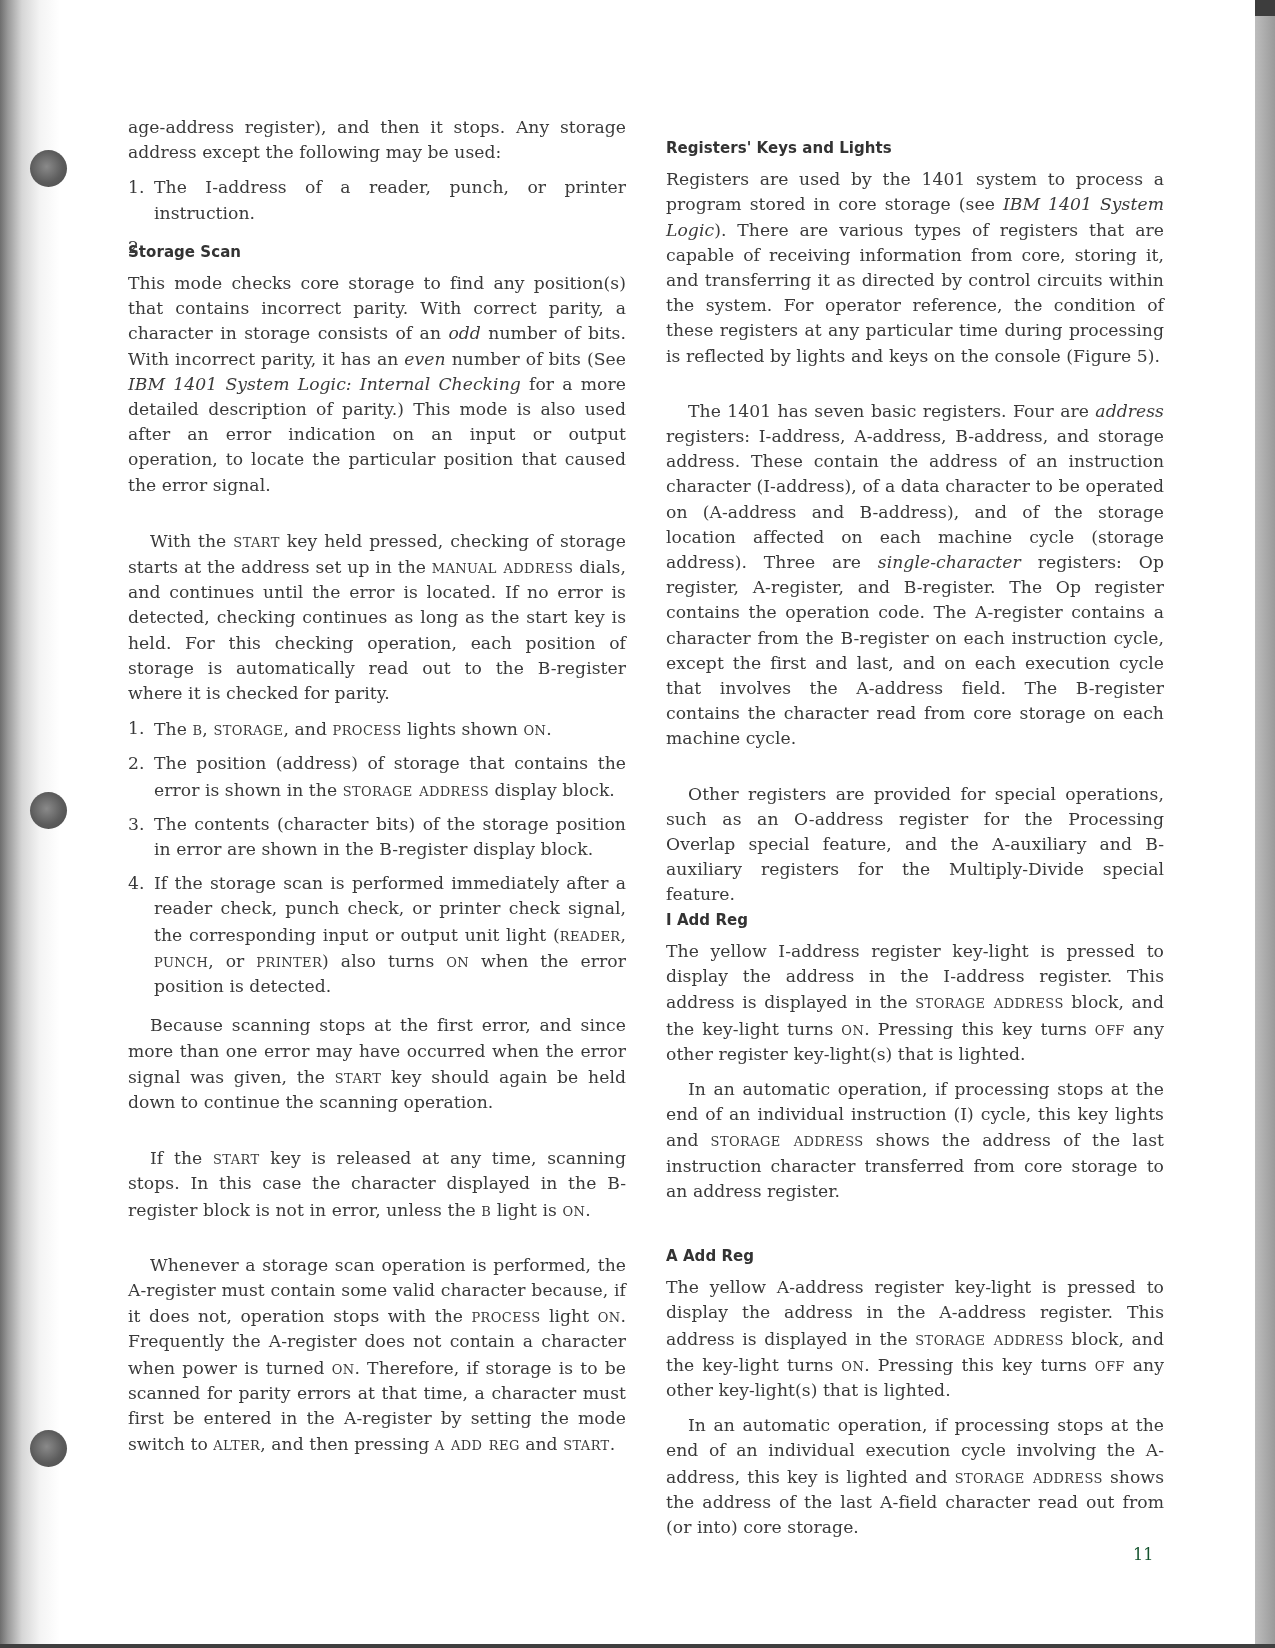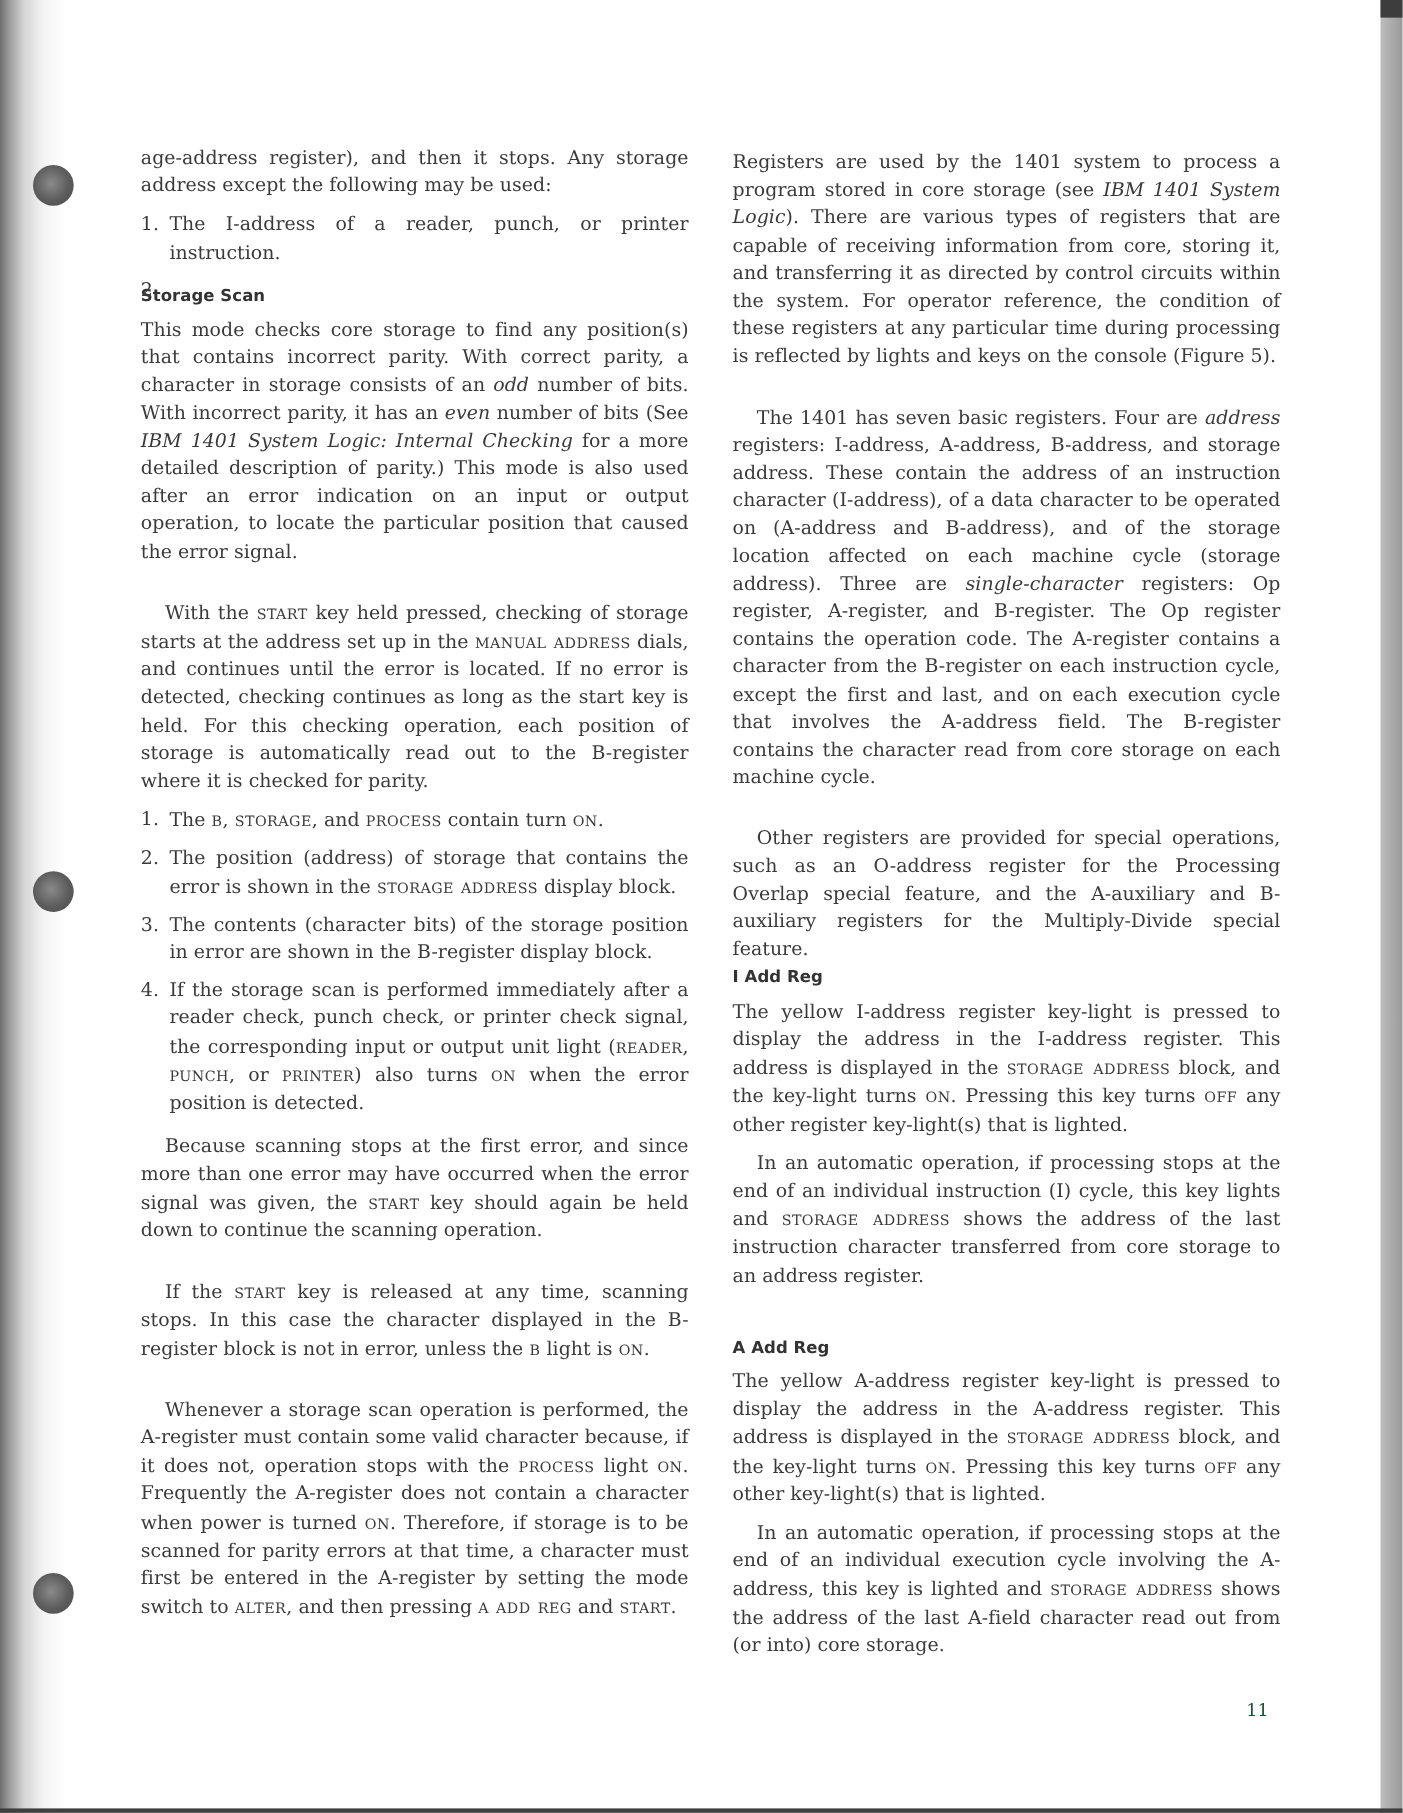--- a/index.html
+++ b/index.html
@@ -22,21 +22,21 @@
   }
   .page-edge-bottom {
     position: absolute; left: 0; bottom: 0; width: 1275px; height: 4px;
     background: #3f3f3f;
   }
   .punch-hole {
     position: absolute; left: 30px; width: 37px; height: 37px; border-radius: 50%;
     background: radial-gradient(circle at 45% 45%, #8a8a8a 0%, #5c5c5c 55%, #4a4a4a 100%);
   }
   .column {
-    position: absolute; top: 132px; width: 498px;
+    position: absolute; top: 115px; width: 498px;
     font-size: 17.2px; line-height: 25.2px; text-align: justify;
     letter-spacing: 0.05px;
   }
   #left-col { left: 128px; }
   #right-col { left: 666px; width: 498px; top: 136px; }
   p { margin: 0; }
   .indent { text-indent: 22px; margin-top: 30px; }
   .gap { margin-top: 10px; }
   .sc { font-variant: small-caps; font-size: 19px; letter-spacing: 0.4px; }
   .it { font-style: italic; }
@@ -68,32 +68,33 @@
   <ol class="numlist">
     <li><span class="num">1.</span><span>The I-address of a reader, punch, or printer instruction.</span></li>
     <li><span class="num">2.</span></li>
   </ol>
 
   <h3 class="head-sans head-italic" style="margin-top:14px">Storage Scan</h3>
   <p><span>This mode checks core storage to find any position(s) that contains incorrect parity. With correct parity, a character in storage consists of an </span><span class="it">odd</span><span> number of bits. With incorrect parity, it has an </span><span class="it">even</span><span> number of bits (See </span><span class="it">IBM 1401 System Logic: Internal Checking</span><span> for a more detailed description of parity.) This mode is also used after an error indication on an input or output operation, to locate the particular position that caused the error signal.</span></p>
   <p class="indent"><span>With the </span><span class="sc">start</span><span> key held pressed, checking of storage starts at the address set up in the </span><span class="sc">manual address</span><span> dials, and continues until the error is located. If no error is detected, checking continues as long as the start key is held. For this checking operation, each position of storage is automatically read out to the B-register where it is checked for parity.</span></p>
 
   <ol class="numlist">
-    <li><span class="num">1.</span><span>The </span><span class="sc">b</span><span>, </span><span class="sc">storage</span><span>, and </span><span class="sc">process</span><span> contain turn </span><span class="sc">on</span><span>.</span></li>
+    <li><span class="num">1.</span><span>The </span><span class="sc">b</span><span>, </span><span class="sc">storage</span><span>, and </span><span class="sc">process</span><span> lights shown </span><span class="sc">on</span><span>.</span></li>
     <li><span class="num">2.</span><span>The position (address) of storage that contains the error is shown in the </span><span class="sc">storage address</span><span> display block.</span></li>
     <li><span class="num">3.</span><span>The contents (character bits) of the storage position in error are shown in the B-register display block.</span></li>
     <li><span class="num">4.</span><span>If the storage scan is performed immediately after a reader check, punch check, or printer check signal, the corresponding input or output unit light (</span><span class="sc">reader</span><span>, </span><span class="sc">punch</span><span>, or </span><span class="sc">printer</span><span>) also turns </span><span class="sc">on</span><span> when the error position is detected.</span></li>
   </ol>
 
   <p class="indent" style="margin-top:14px"><span>Because scanning stops at the first error, and since more than one error may have occurred when the error signal was given, the </span><span class="sc">start</span><span> key should again be held down to continue the scanning operation.</span></p>
   <p class="indent"><span>If the </span><span class="sc">start</span><span> key is released at any time, scanning stops. In this case the character displayed in the B-register block is not in error, unless the </span><span class="sc">b</span><span> light is </span><span class="sc">on</span><span>.</span></p>
   <p class="indent"><span>Whenever a storage scan operation is performed, the A-register must contain some valid character because, if it does not, operation stops with the </span><span class="sc">process</span><span> light </span><span class="sc">on</span><span>. Frequently the A-register does not contain a character when power is turned </span><span class="sc">on</span><span>. Therefore, if storage is to be scanned for parity errors at that time, a character must first be entered in the A-register by setting the mode switch to </span><span class="sc">alter</span><span>, and then pressing </span><span class="sc">a add reg</span><span> and </span><span class="sc">start</span><span>.</span></p>
 </div>
 
 <div id="right-col" class="column">
+  <h3 class="head-sans head-bold">Registers' Keys and Lights</h3>
   <p><span>Registers are used by the 1401 system to process a program stored in core storage (see </span><span class="it">IBM 1401 System Logic</span><span>). There are various types of registers that are capable of receiving information from core, storing it, and transferring it as directed by control circuits within the system. For operator reference, the condition of these registers at any particular time during processing is reflected by lights and keys on the console (Figure 5).</span></p>
   <p class="indent"><span>The 1401 has seven basic registers. Four are </span><span class="it">address</span><span> registers: I-address, A-address, B-address, and storage address. These contain the address of an instruction character (I-address), of a data character to be operated on (A-address and B-address), and of the storage location affected on each machine cycle (storage address). Three are </span><span class="it">single-character</span><span> registers: Op register, A-register, and B-register. The Op register contains the operation code. The A-register contains a character from the B-register on each instruction cycle, except the first and last, and on each execution cycle that involves the A-address field. The B-register contains the character read from core storage on each machine cycle.</span></p>
   <p class="indent">Other registers are provided for special operations, such as an O-address register for the Processing Overlap special feature, and the A-auxiliary and B-auxiliary registers for the Multiply-Divide special feature.</p>
 
   <h3 class="head-sans head-italic" style="">I Add Reg</h3>
   <p><span>The yellow I-address register key-light is pressed to display the address in the I-address register. This address is displayed in the </span><span class="sc">storage address</span><span> block, and the key-light turns </span><span class="sc">on</span><span>. Pressing this key turns </span><span class="sc">off</span><span> any other register key-light(s) that is lighted.</span></p>
   <p class="indent gap"><span>In an automatic operation, if processing stops at the end of an individual instruction (I) cycle, this key lights and </span><span class="sc">storage address</span><span> shows the address of the last instruction character transferred from core storage to an address register.</span></p>
 
   <h3 class="head-sans head-italic" style="margin-top:40px">A Add Reg</h3>
   <p><span>The yellow A-address register key-light is pressed to display the address in the A-address register. This address is displayed in the </span><span class="sc">storage address</span><span> block, and the key-light turns </span><span class="sc">on</span><span>. Pressing this key turns </span><span class="sc">off</span><span> any other key-light(s) that is lighted.</span></p>

